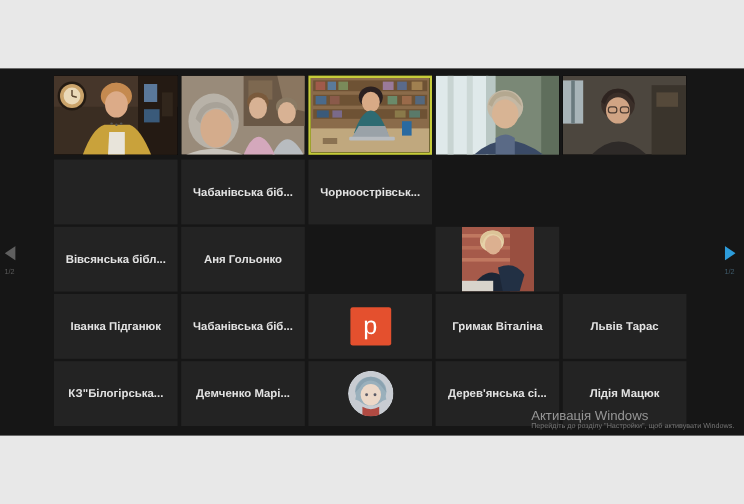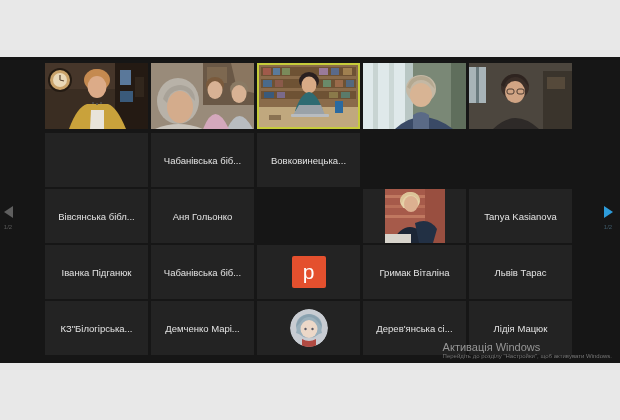--- a/index.html
+++ b/index.html
@@ -21,21 +21,21 @@
     display:flex;align-items:center;justify-content:center;
     box-sizing:border-box;overflow:hidden;
   }
   .tile.video{background:#000;height:66px;top:6px;}
   .tile.small{height:54px;}
   .r2{top:76px;} .r3{top:132px;} .r4{top:188px;} .r5{top:244px;}
   .c1{left:45px;} .c2{left:151px;} .c3{left:257px;} .c4{left:363px;} .c5{left:469px;}
   .tile.active{border:2px solid #c6cc3a;}
   .tile .pname{
     font-size:9.5px;line-height:11px;color:#e3e3e3;
-    text-align:right;padding:0 4px;font-weight:400;
+    text-align:right;padding:0 4px;font-weight:700;
     white-space:nowrap;overflow:hidden;max-width:99px;
   }
   .tile svg{display:block;}
   
   .avatar-square{
     width:34px;height:32px;border-radius:2px;
     display:flex;align-items:center;justify-content:center;
     color:#fff;font-size:21px;font-weight:400;line-height:1;
     padding-bottom:2px;box-sizing:border-box;
   }
@@ -168,21 +168,21 @@
       </svg>
     </div>
 
     <div class="tile small r2 c1">
       <span class="pname"></span>
     </div>
     <div class="tile small r2 c2">
       <span class="pname">Чабанівська біб...</span>
     </div>
     <div class="tile small r2 c3">
-      <span class="pname">Вовковинецька...</span>
+      <span class="pname">Чорноострівськ...</span>
     </div>
 
     <div class="tile small r3 c1">
       <span class="pname">Вівсянська бібл...</span>
     </div>
     <div class="tile small r3 c2">
       <span class="pname">Аня Гольонко</span>
     </div>
     <div class="tile small r3 c4">
       <svg width="60" height="54" viewBox="0 0 60 54">
@@ -191,23 +191,20 @@
         <rect y="16" width="60" height="3" fill="#b86e58"></rect>
         <rect y="26" width="60" height="3" fill="#c07860"></rect>
         <rect x="40" y="0" width="20" height="54" fill="#994f40"></rect>
         <ellipse cx="25" cy="12" rx="10" ry="9" fill="#e6d2a8"></ellipse>
         <ellipse cx="26" cy="15" rx="7" ry="8" fill="#dcb090"></ellipse>
         <path d="M15 12 Q17 3 26 3 Q35 3 35 14 L32 9 Q29 6 25 6 Q19 6 17 14 Z" fill="#dcc498"></path>
         <path d="M6 54 Q24 22 46 54 Z" fill="#1c2636"></path>
         <path d="M30 34 Q44 28 52 40 L48 54 L34 54 Z" fill="#223044"></path>
         <rect x="0" y="45" width="26" height="9" fill="#d8d4cc"></rect>
       </svg>
-    </div>
-    <div class="tile small r3 c5">
-      <span class="pname">Tanya Kasianova</span>
     </div>
 
     <div class="tile small r4 c1">
       <span class="pname">Іванка Підганюк</span>
     </div>
     <div class="tile small r4 c2">
       <span class="pname">Чабанівська біб...</span>
     </div>
     <div class="tile small r4 c3">
       <div class="avatar-square" style="background:#e4502e;">p</div>

